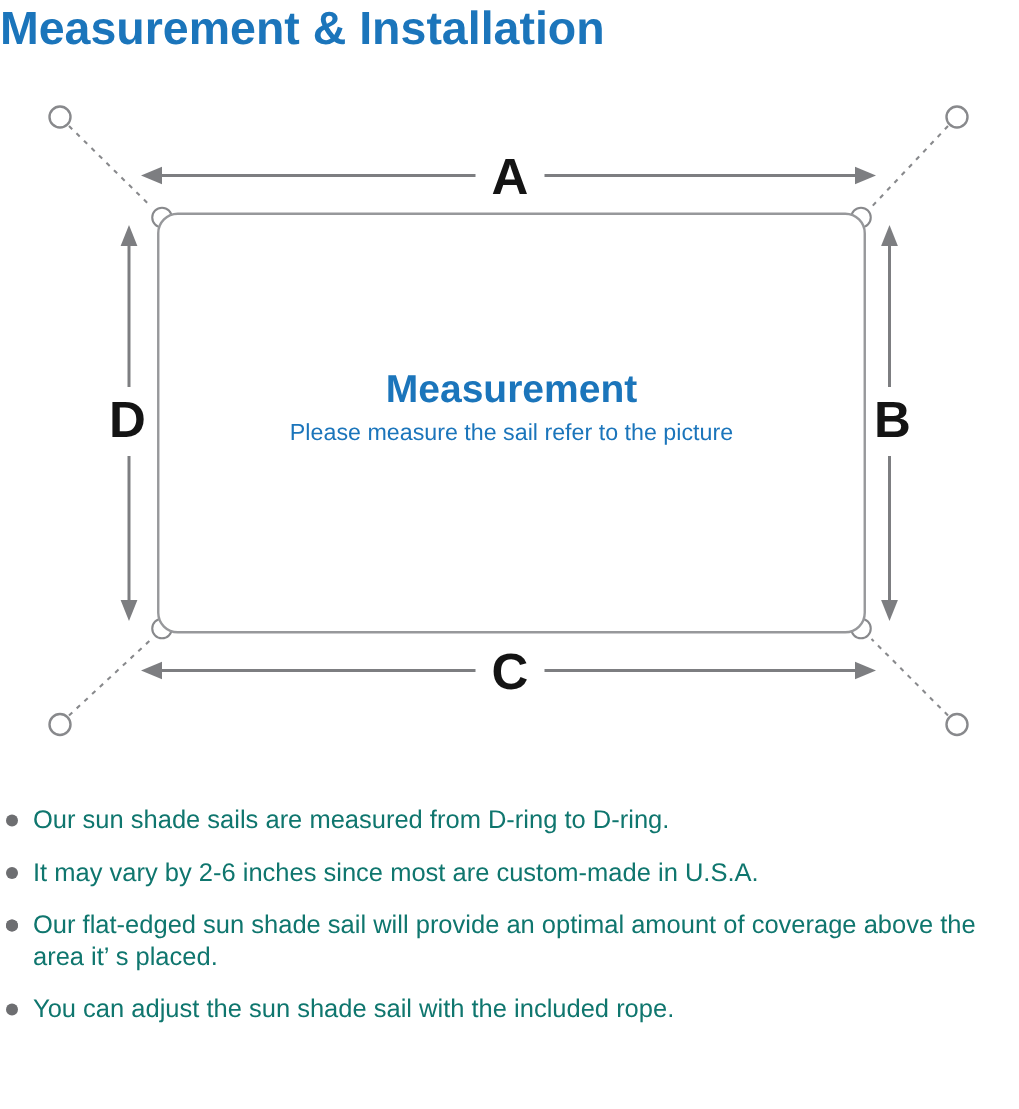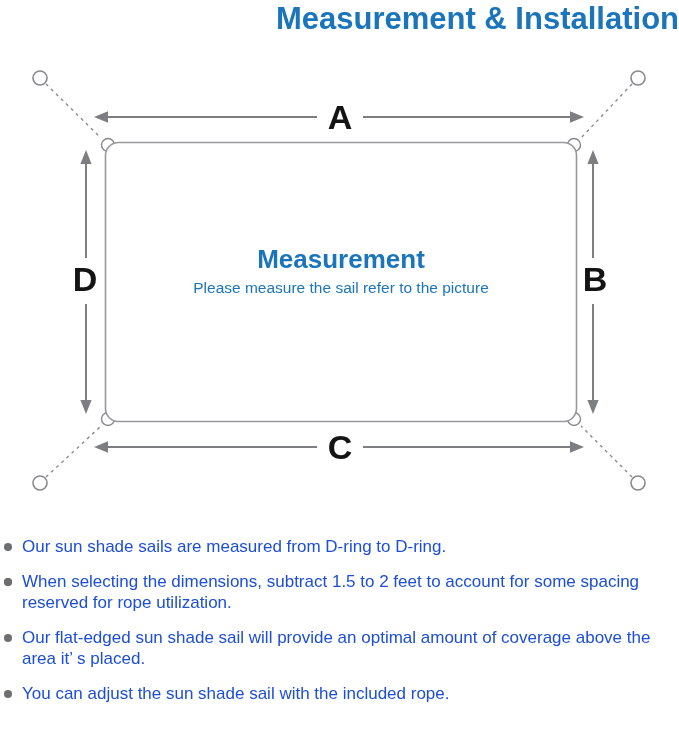--- a/index.html
+++ b/index.html
@@ -11,21 +11,21 @@
     font-family: "Liberation Sans", sans-serif;
     overflow: hidden;
   }
   .title {
     position: absolute;
     top: 0;
     left: 0;
     width: 100%;
     margin: 0;
     padding-top: 1px;
-    text-align: right;
+    text-align: left;
     font-size: 31px;
     font-weight: bold;
     color: #1b75bb;
   }
   svg.diagram {
     position: absolute;
     top: 0;
     left: 0;
     display: block;
   }
@@ -54,21 +54,21 @@
     margin: 0;
     padding: 0;
     list-style: none;
   }
   ul.bullets li {
     position: relative;
     padding-left: 18px;
     margin-bottom: 14px;
     font-size: 17px;
     line-height: 21px;
-    color: #1d4ed8;
+    color: #0f766e;
   }
   ul.bullets .dot {
     position: absolute;
     left: 0;
     top: 6.5px;
     width: 8px;
     height: 8px;
     border-radius: 50%;
     background: #6d6e71;
   }
@@ -145,24 +145,24 @@
     <text class="center-subtext" x="341" y="293" text-anchor="middle">Please measure the sail refer to the picture</text>
   </svg>
 
   <ul class="bullets">
     <li>
       <span class="dot"></span>
       <span>Our sun shade sails are measured from D-ring to D-ring.</span>
     </li>
     <li>
       <span class="dot"></span>
+      <span>It may vary by 2-6 inches since most are custom-made in U.S.A.</span>
     </li>
     <li>
       <span class="dot"></span>
-      <span>When selecting the dimensions, subtract 1.5 to 2 feet to account for some spacing reserved for rope utilization.</span>
     </li>
     <li>
       <span class="dot"></span>
       <span>Our flat-edged sun shade sail will provide an optimal amount of coverage above the area it’ s placed.</span>
     </li>
     <li>
       <span class="dot"></span>
       <span>You can adjust the sun shade sail with the included rope.</span>
     </li>
   </ul>

